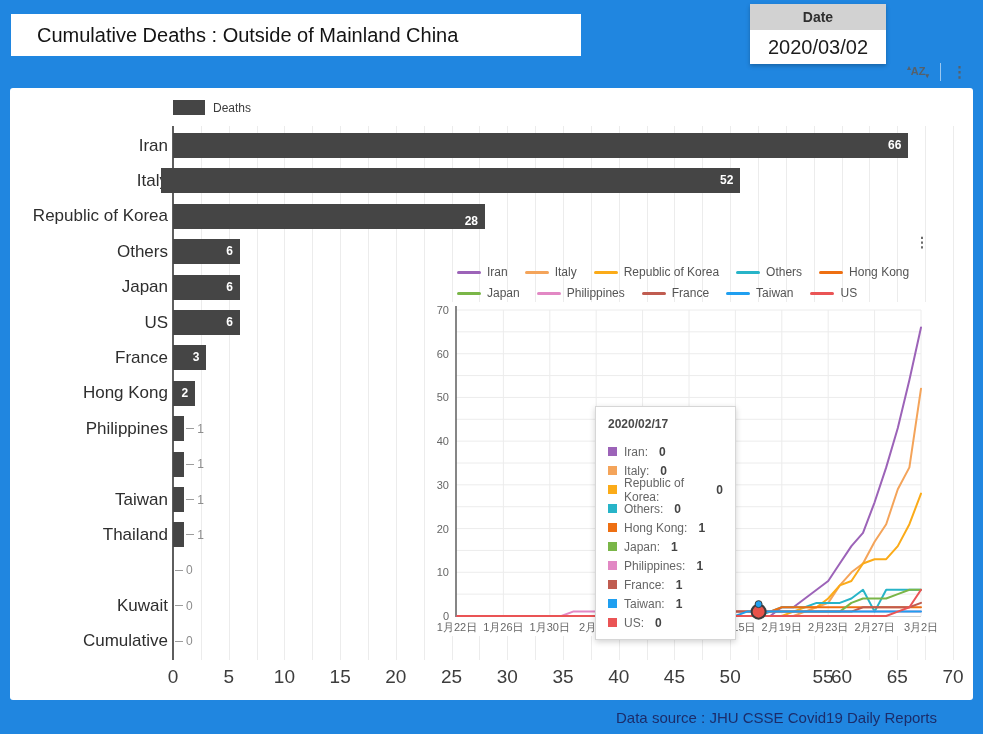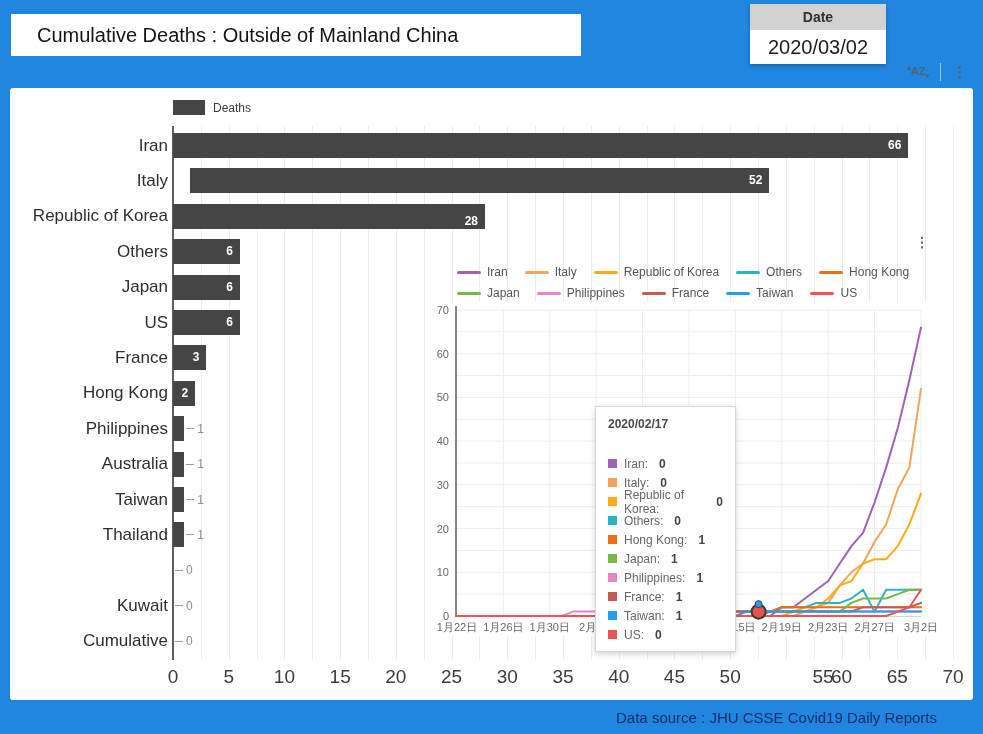--- a/index.html
+++ b/index.html
@@ -19,21 +19,21 @@
   .abs-fill{position:absolute;left:0;top:0;width:963px;height:612px}
   #line-svg{z-index:2}
   .bar-legend{position:absolute;left:163px;top:12px;display:flex;align-items:center;gap:8px;font-size:12px;color:#3c3c3c;z-index:1}
   .bar-legend .sw{width:32px;height:15px;background:#454545}
   #line-legend{position:absolute;left:447px;top:177px;width:478px;display:flex;flex-direction:column;gap:7px;z-index:3}
   .lg-row{display:flex;gap:17px;align-items:center}
   .lg-item{display:flex;align-items:center;gap:6px;font-size:12px;color:#545454;white-space:nowrap;cursor:pointer}
   .lg-sw{width:24px;height:3px;border-radius:2px}
   #line-kebab{position:absolute;left:905px;top:146px;font-size:14px;font-weight:bold;color:#6b6b6b;z-index:3;cursor:pointer}
   #tooltip{position:absolute;left:585px;top:318px;width:141px;background:#fff;border:1px solid #d6d6d6;box-shadow:0 2px 6px rgba(0,0,0,.18);padding:10px 12px 7px;box-sizing:border-box;font-size:12px;color:#666;z-index:5}
-  .tt-title{font-weight:bold;color:#4a4a4a;margin-bottom:23px}
+  .tt-title{font-weight:bold;color:#4a4a4a;margin-bottom:11px}
   .tt-row{display:flex;align-items:center;height:19px;gap:7px}
   .tt-sw{width:9px;height:9px;flex:0 0 9px}
   .tt-val{font-weight:bold;color:#444;margin-left:4px}
   .footer{position:absolute;left:10px;top:700px;width:963px;height:34px;display:flex;align-items:center;justify-content:flex-end;padding-right:36px;box-sizing:border-box;color:#1b2d6b;font-size:15px}
 </style>
 </head>
 <body>
 
 <div class="page">
 
@@ -100,21 +100,21 @@
         <div style="position: absolute; left: 690.143px; top: 578px; width: 60px; text-align: center; font-size: 19px; color: rgb(61, 61, 61);">50</div>
         <div style="position: absolute; left: 783px; top: 578px; width: 60px; text-align: center; font-size: 19px; color: rgb(61, 61, 61);">55</div>
         <div style="position: absolute; left: 801.571px; top: 578px; width: 60px; text-align: center; font-size: 19px; color: rgb(61, 61, 61);">60</div>
         <div style="position: absolute; left: 857.286px; top: 578px; width: 60px; text-align: center; font-size: 19px; color: rgb(61, 61, 61);">65</div>
         <div style="position: absolute; left: 913px; top: 578px; width: 60px; text-align: center; font-size: 19px; color: rgb(61, 61, 61);">70</div>
         <div style="position: absolute; left: 0px; top: 46.5px; width: 158px; height: 22px; line-height: 22px; text-align: right; font-size: 17px; color: rgb(46, 46, 46);">Iran</div>
         <div style="position: absolute; left: 163px; top: 45px; width: 735.429px; height: 25px; background: rgb(69, 69, 69);">
           <span style="position: absolute; right: 7px; top: 0px; line-height: 25px; color: rgb(255, 255, 255); font-weight: bold; font-size: 12px;">66</span>
         </div>
         <div style="position: absolute; left: 0px; top: 81.9px; width: 158px; height: 22px; line-height: 22px; text-align: right; font-size: 17px; color: rgb(46, 46, 46);">Italy</div>
-        <div style="position: absolute; left: 180px; top: 80.4px; width: 579.429px; height: 25px; background: rgb(69, 69, 69);">
+        <div style="position: absolute; left: 151px; top: 80.4px; width: 579.429px; height: 25px; background: rgb(69, 69, 69);">
           <span style="position: absolute; right: 7px; top: 0px; line-height: 25px; color: rgb(255, 255, 255); font-weight: bold; font-size: 12px;">52</span>
         </div>
         <div style="position: absolute; left: 0px; top: 117.3px; width: 158px; height: 22px; line-height: 22px; text-align: right; font-size: 17px; color: rgb(46, 46, 46);">Republic of Korea</div>
         <div style="position: absolute; left: 163px; top: 115.8px; width: 312px; height: 25px; background: rgb(69, 69, 69);">
           <span style="position: absolute; right: 7px; top: 5px; line-height: 25px; color: rgb(255, 255, 255); font-weight: bold; font-size: 12px;">28</span>
         </div>
         <div style="position: absolute; left: 0px; top: 152.7px; width: 158px; height: 22px; line-height: 22px; text-align: right; font-size: 17px; color: rgb(46, 46, 46);">Others</div>
         <div style="position: absolute; left: 163px; top: 151.2px; width: 66.8571px; height: 25px; background: rgb(69, 69, 69);">
           <span style="position: absolute; right: 7px; top: 0px; line-height: 25px; color: rgb(255, 255, 255); font-weight: bold; font-size: 12px;">6</span>
         </div>
@@ -131,21 +131,20 @@
           <span style="position: absolute; right: 7px; top: 0px; line-height: 25px; color: rgb(255, 255, 255); font-weight: bold; font-size: 12px;">3</span>
         </div>
         <div style="position: absolute; left: 0px; top: 294.3px; width: 158px; height: 22px; line-height: 22px; text-align: right; font-size: 17px; color: rgb(46, 46, 46);">Hong Kong</div>
         <div style="position: absolute; left: 163px; top: 292.8px; width: 22.2857px; height: 25px; background: rgb(69, 69, 69);">
           <span style="position: absolute; right: 7px; top: 0px; line-height: 25px; color: rgb(255, 255, 255); font-weight: bold; font-size: 12px;">2</span>
         </div>
         <div style="position: absolute; left: 0px; top: 329.7px; width: 158px; height: 22px; line-height: 22px; text-align: right; font-size: 17px; color: rgb(46, 46, 46);">Philippines</div>
         <div style="position: absolute; left: 163px; top: 328.2px; width: 11.1429px; height: 25px; background: rgb(69, 69, 69);"></div>
         <div style="position: absolute; left: 176.143px; top: 340.2px; width: 8px; height: 1px; background: rgb(156, 156, 156);"></div>
         <div style="position: absolute; left: 187.143px; top: 332.7px; font-size: 12px; color: rgb(141, 141, 141); line-height: 16px;">1</div>
-        <div style="position: absolute; left: 0px; top: 365.1px; width: 158px; height: 22px; line-height: 22px; text-align: right; font-size: 17px; color: rgb(46, 46, 46);">Australia</div>
         <div style="position: absolute; left: 163px; top: 363.6px; width: 11.1429px; height: 25px; background: rgb(69, 69, 69);"></div>
         <div style="position: absolute; left: 176.143px; top: 375.6px; width: 8px; height: 1px; background: rgb(156, 156, 156);"></div>
         <div style="position: absolute; left: 187.143px; top: 368.1px; font-size: 12px; color: rgb(141, 141, 141); line-height: 16px;">1</div>
         <div style="position: absolute; left: 0px; top: 400.5px; width: 158px; height: 22px; line-height: 22px; text-align: right; font-size: 17px; color: rgb(46, 46, 46);">Taiwan</div>
         <div style="position: absolute; left: 163px; top: 399px; width: 11.1429px; height: 25px; background: rgb(69, 69, 69);"></div>
         <div style="position: absolute; left: 176.143px; top: 411px; width: 8px; height: 1px; background: rgb(156, 156, 156);"></div>
         <div style="position: absolute; left: 187.143px; top: 403.5px; font-size: 12px; color: rgb(141, 141, 141); line-height: 16px;">1</div>
         <div style="position: absolute; left: 0px; top: 435.9px; width: 158px; height: 22px; line-height: 22px; text-align: right; font-size: 17px; color: rgb(46, 46, 46);">Thailand</div>
         <div style="position: absolute; left: 163px; top: 434.4px; width: 11.1429px; height: 25px; background: rgb(69, 69, 69);"></div>
         <div style="position: absolute; left: 176.143px; top: 446.4px; width: 8px; height: 1px; background: rgb(156, 156, 156);"></div>

